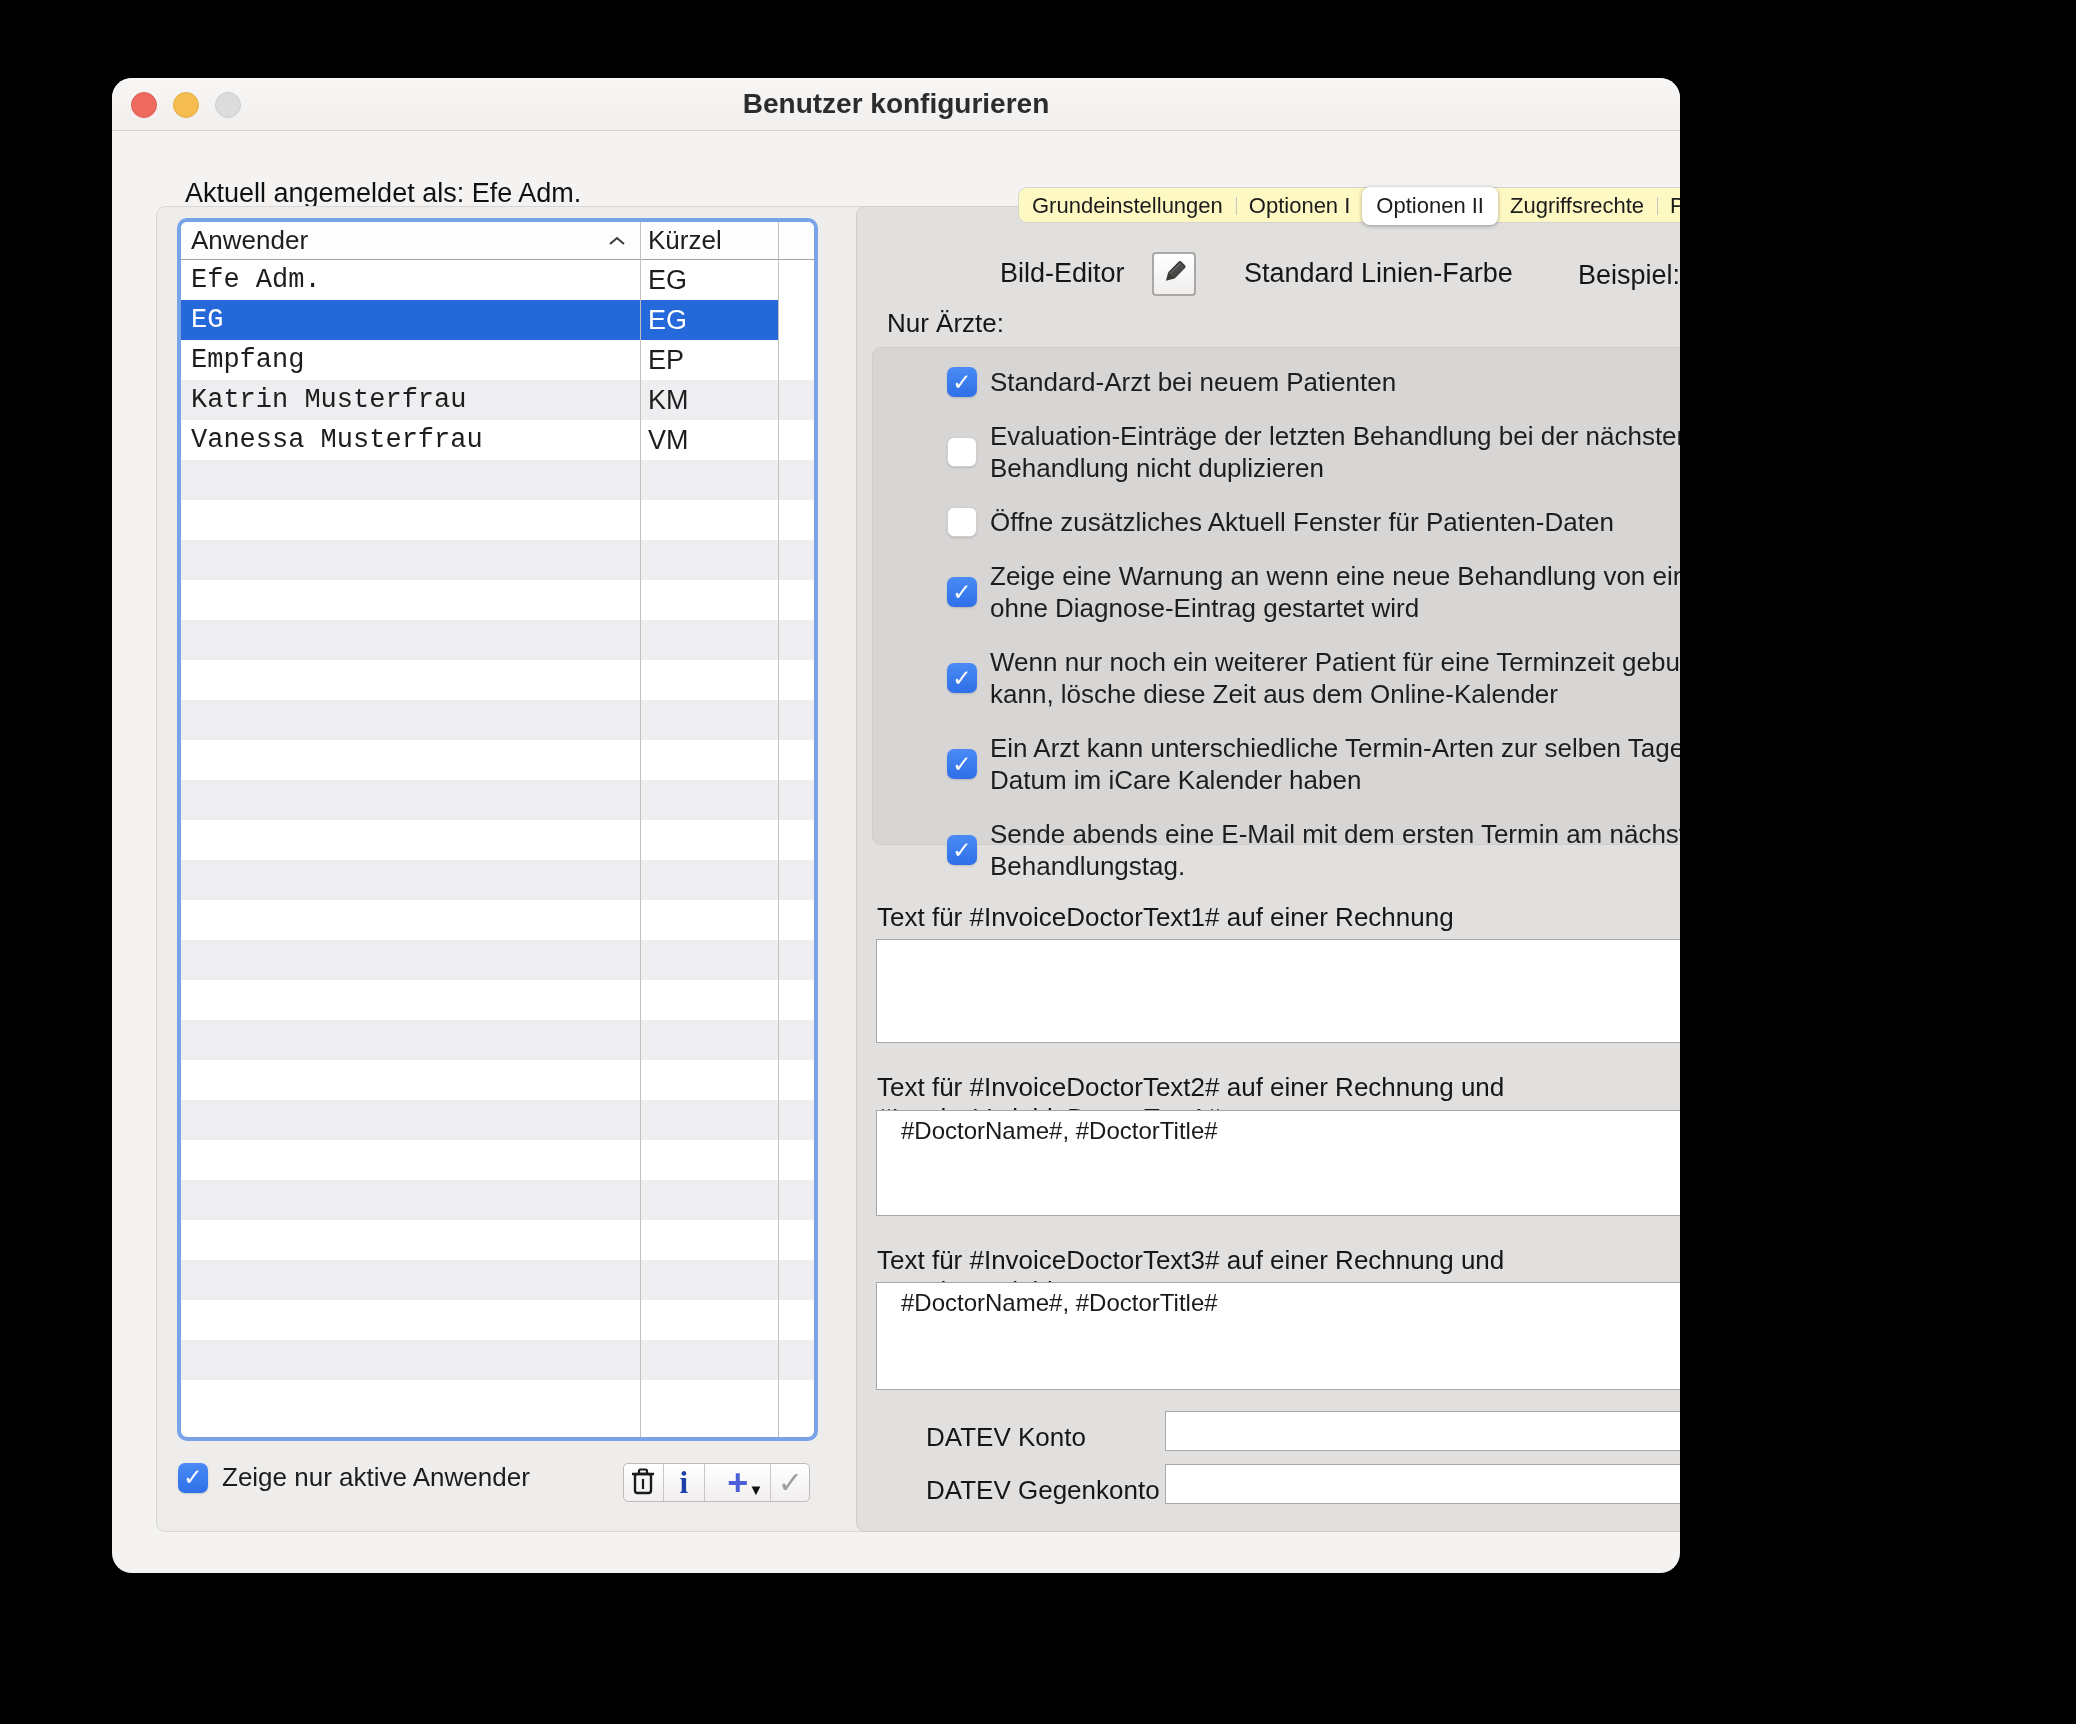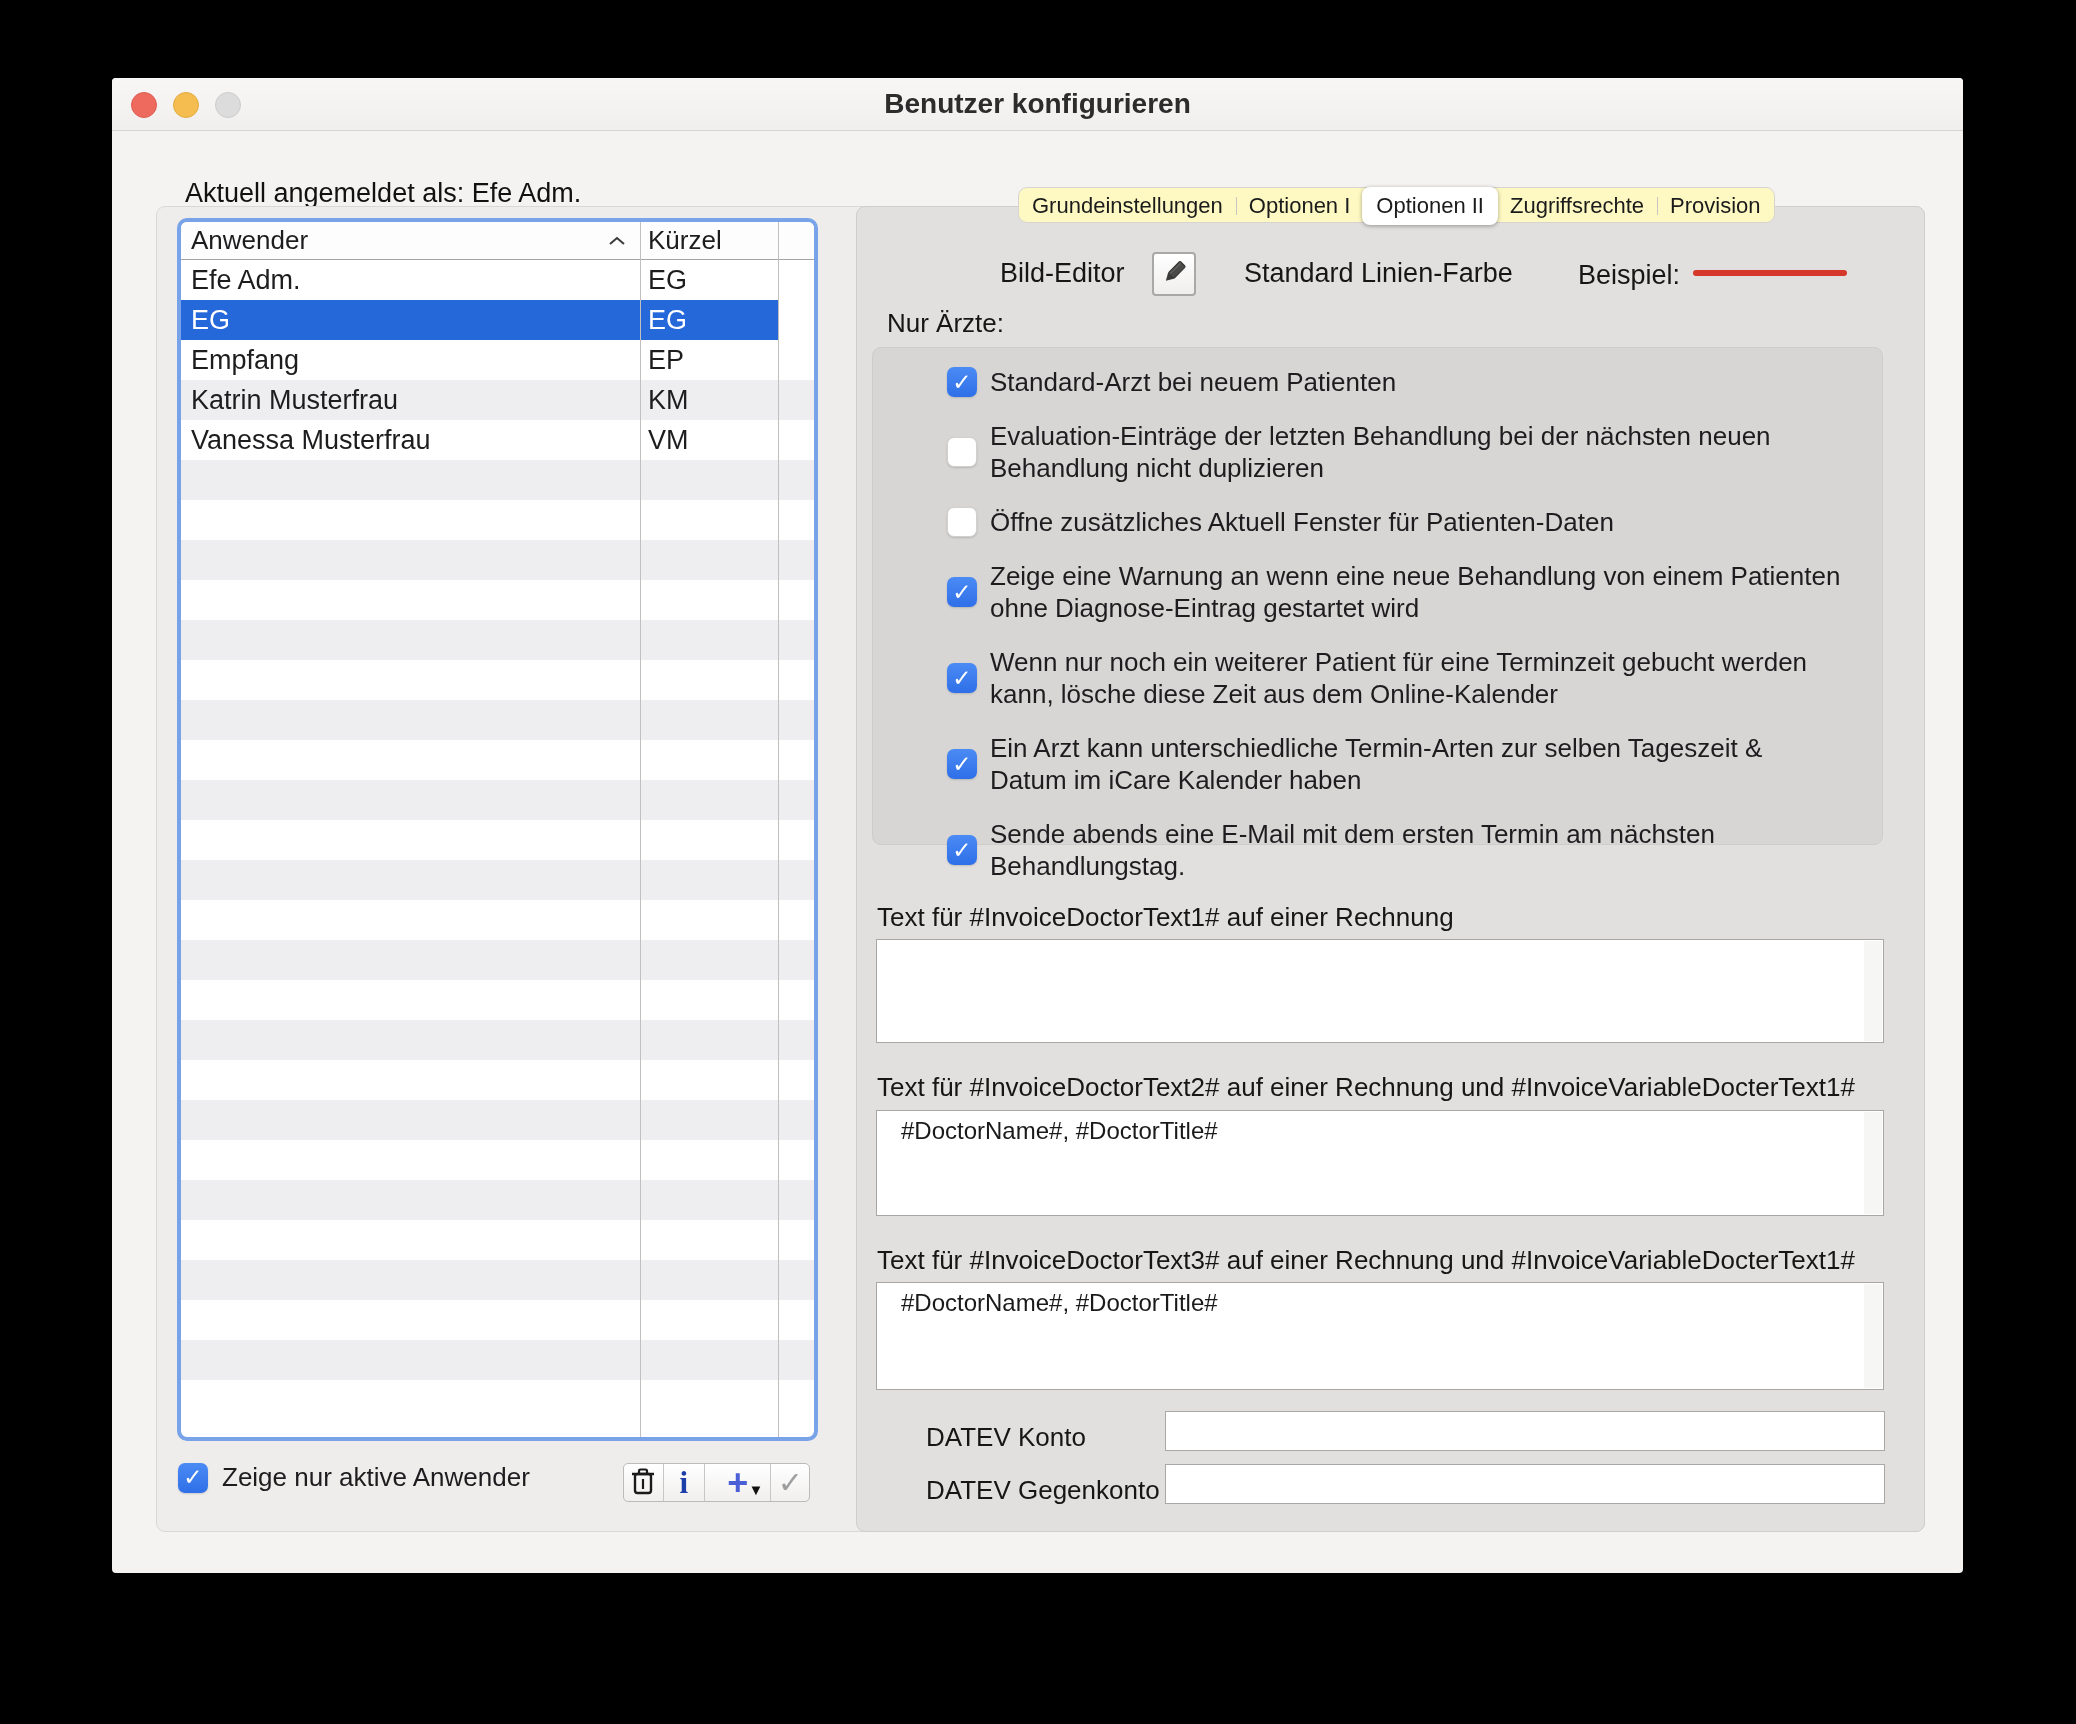--- a/index.html
+++ b/index.html
@@ -1,20 +1,20 @@
 <!DOCTYPE html>
 <html><head>
 <meta charset="utf-8">
 <style>
   html,body{margin:0;padding:0;}
   body{width:2076px;height:1724px;background:#000;position:relative;
        font-family:"Liberation Sans","DejaVu Sans",sans-serif;color:#1d1d1f;
        -webkit-font-smoothing:antialiased;}
-  .window{position:absolute;left:112px;top:78px;width:1851px;height:1495px;
-          background:#f4f3f2;border-radius:4px;box-shadow:0 30px 90px rgba(0,0,0,.7);overflow:hidden;}
+  .window{position:absolute;left:112px;top:78px;width:1568px;height:1495px;
+          background:#f4f3f2;border-radius:20px;box-shadow:0 30px 90px rgba(0,0,0,.7);overflow:hidden;}
   
   .titlebar{position:absolute;left:0;top:0;right:0;height:52px;
             background:linear-gradient(#f8f7f6,#f1efee);border-bottom:1px solid #d7d5d3;
             display:flex;align-items:center;justify-content:center;}
   .title{font-size:28px;font-weight:bold;color:#2c2c2c;}
   .lights{position:absolute;left:19px;top:14px;display:flex;gap:16px;}
   .light{width:24px;height:24px;border-radius:50%;}
   .light.red{background:#ee6a5f;border:1px solid #dd5b50;}
   .light.yellow{background:#f5bd4f;border:1px solid #e2ab3e;}
   .light.gray{background:#dcdcdc;border:1px solid #cccccc;}
@@ -41,21 +41,21 @@
   .utable{position:absolute;left:65px;top:140px;width:641px;height:1223px;
           border:4px solid #79a3e8;border-radius:10px;background:#fff;box-sizing:border-box;overflow:hidden;}
   .utable-inner{position:absolute;inset:0;overflow:hidden;}
   .thead{display:flex;height:37px;border-bottom:1px solid #a6a4a2;background:#fdfdfd;
          font-size:26px;align-items:center;}
   .th1{width:459px;padding-left:10px;box-sizing:border-box;display:flex;align-items:center;justify-content:space-between;}
   .th2{width:138px;padding-left:8px;box-sizing:border-box;}
   .sort{margin-right:14px;display:flex;align-items:center;}
   .trow{display:flex;height:40px;font-size:27px;}
   .trow .c1{width:459px;padding-left:10px;box-sizing:border-box;line-height:40px;
-            white-space:nowrap;overflow:hidden;}
+            white-space:nowrap;overflow:hidden;font-family:Liberation Mono, monospace;}
   .trow .c2{width:138px;padding-left:8px;box-sizing:border-box;line-height:40px;}
   .trow .c3{width:36px;}
   .trow.alt .c1,.trow.alt .c2,.trow.alt .c3{background:#eeeef0;}
   .trow.sel .c1,.trow.sel .c2{background:#2468da;color:#fff;}
   .trow.sel .c3{background:#fff;}
   .vline{position:absolute;top:0;bottom:0;width:1px;background:#c2c0be;}
 
   
   .cb{width:30px;height:30px;border-radius:7px;box-sizing:border-box;background:#fff;
       border:1px solid #d2d0ce;box-shadow:0 1px 2px rgba(0,0,0,.15);

